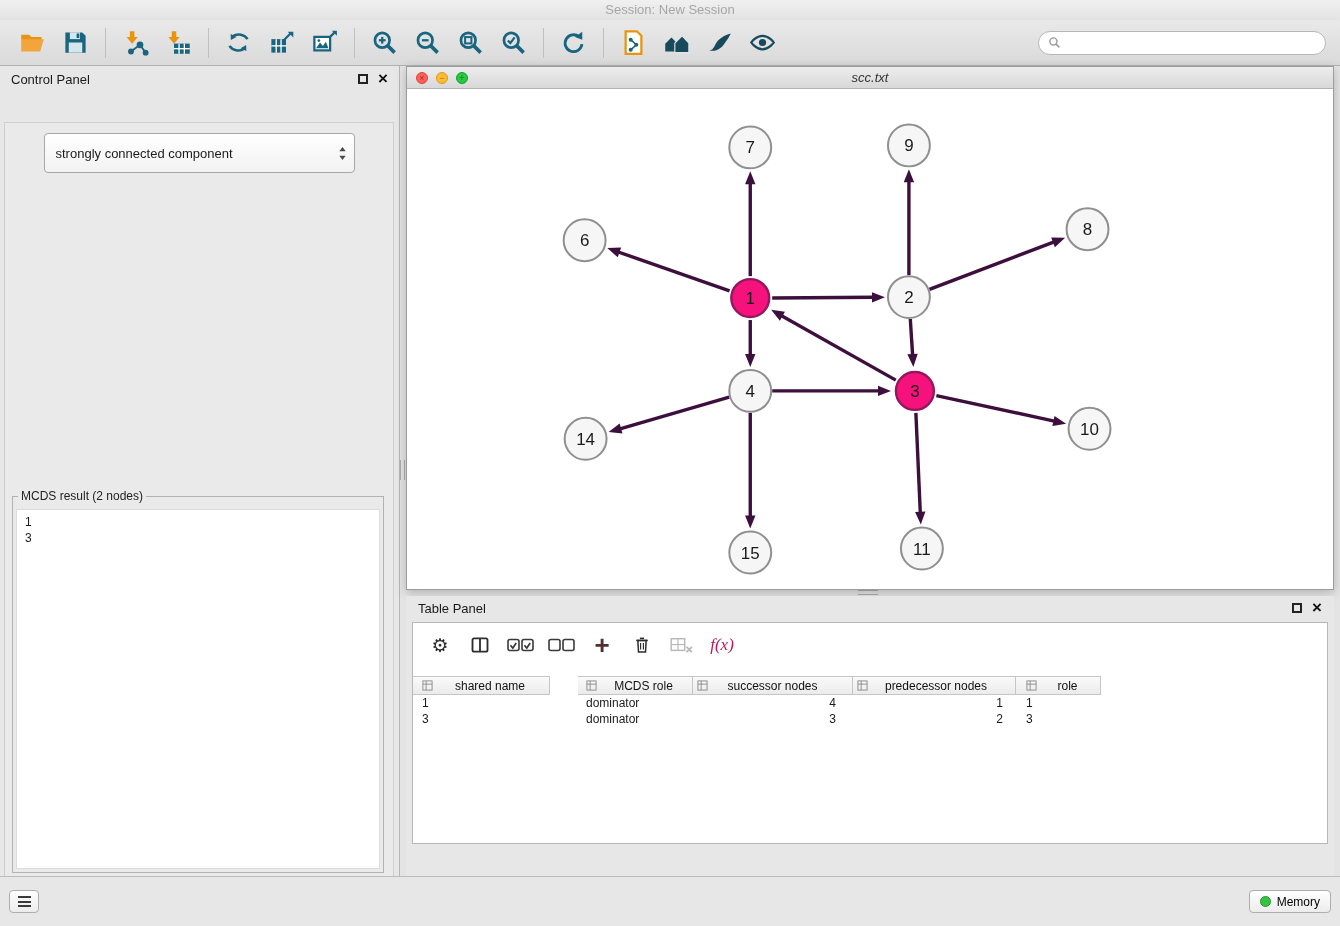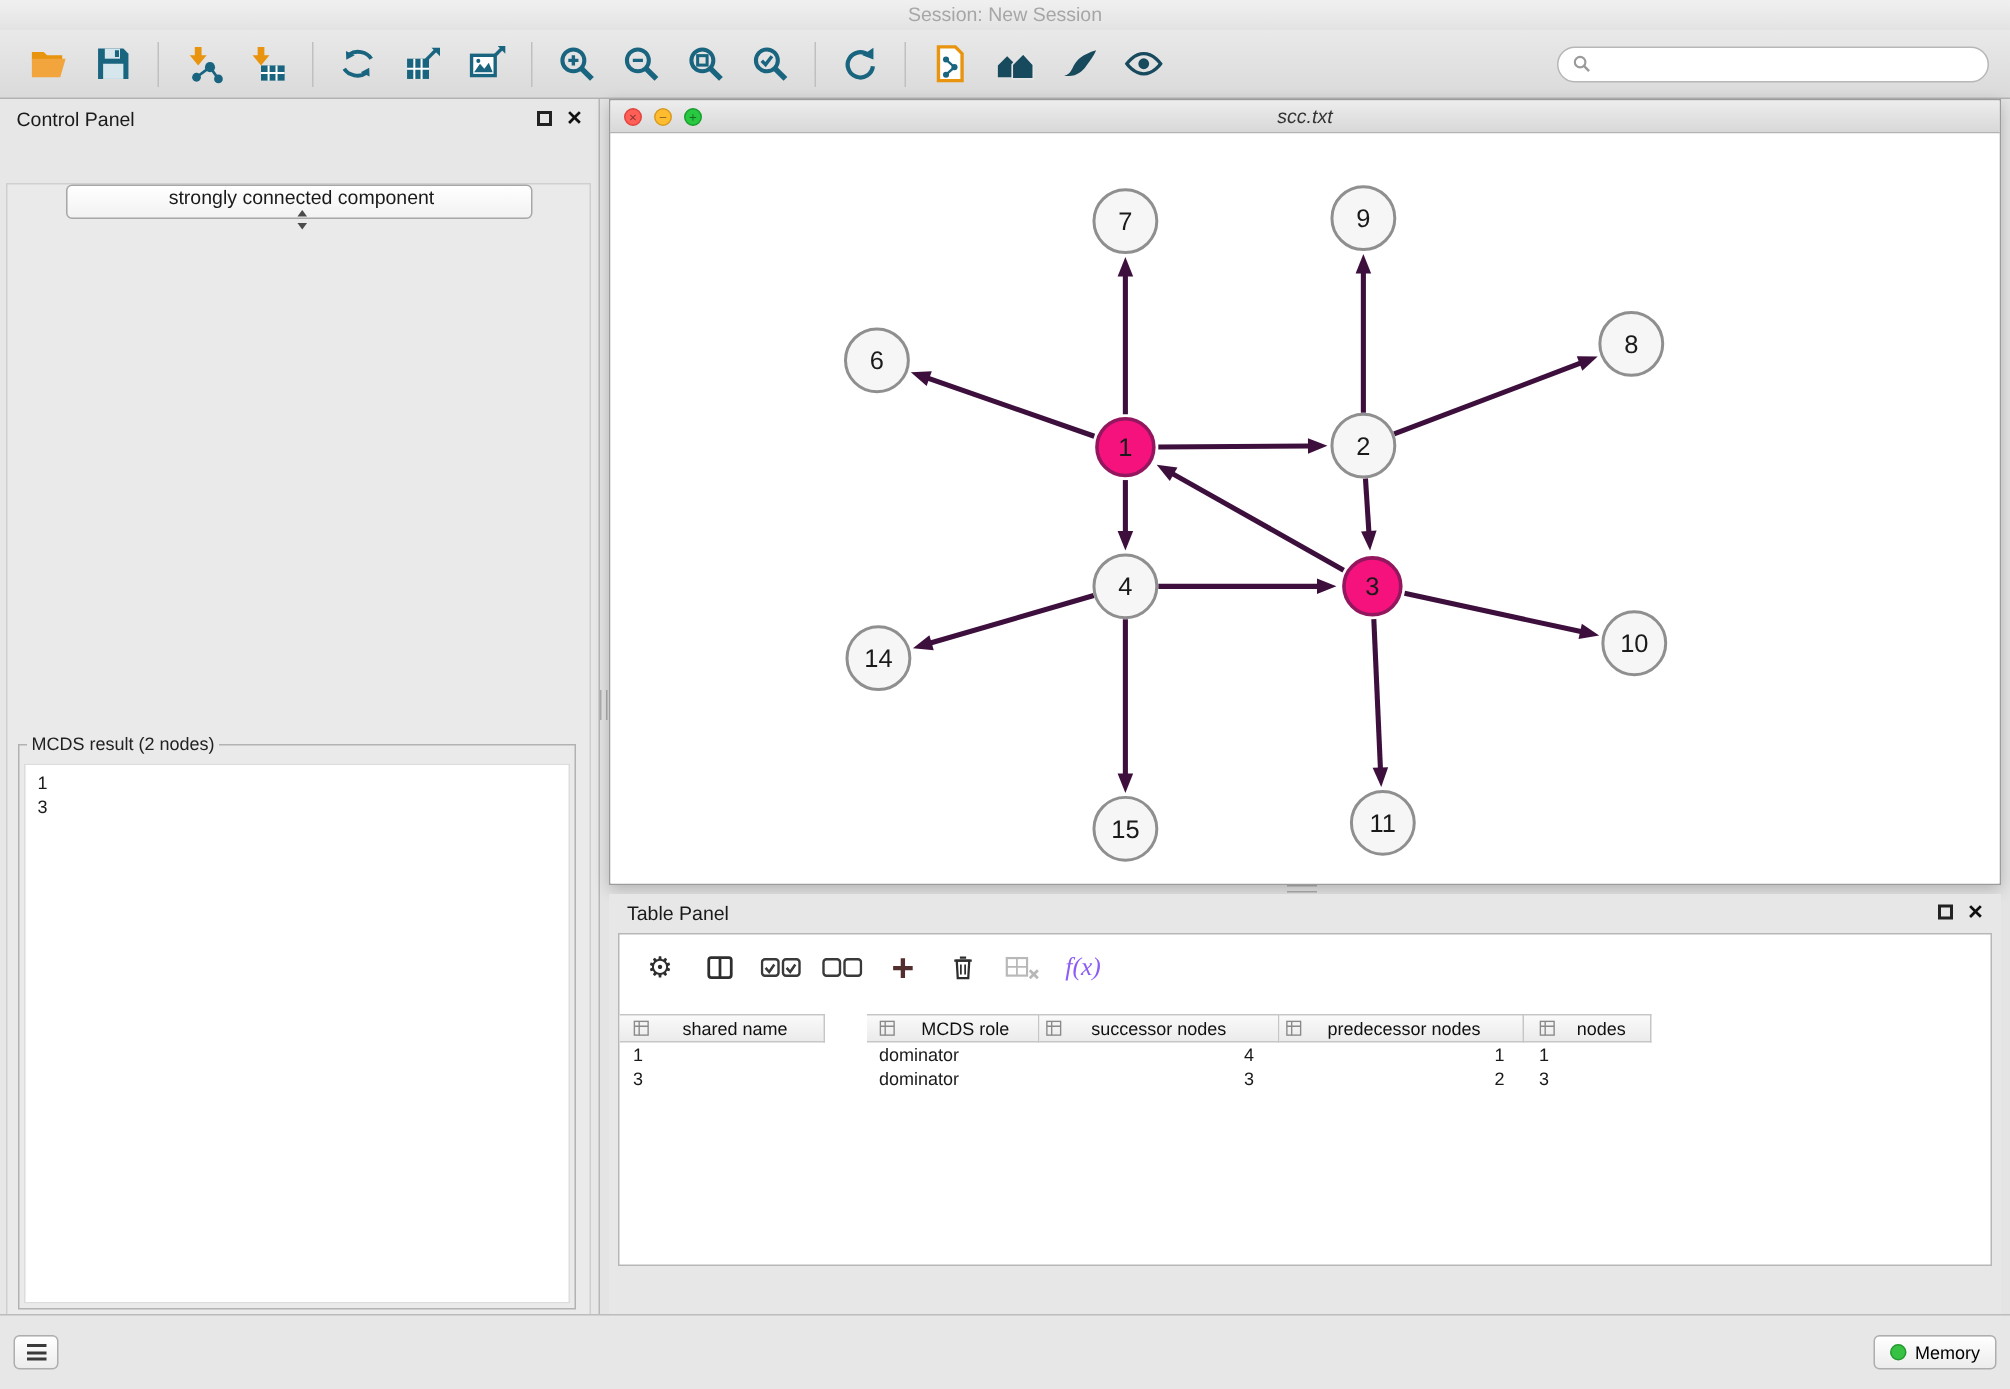--- a/index.html
+++ b/index.html
@@ -35,24 +35,24 @@
   .cp-tabs { display:flex; justify-content:center; padding:4px 0 6px; }
   .seg { font-family:"Liberation Sans", sans-serif; font-size:13px; padding:3px 13px;
          background:linear-gradient(#ffffff,#f1f1f1); border:1px solid #a9a9a9;
          margin-left:-1px; color:#1a1a1a; }
   .seg.first { border-radius:4px 0 0 4px; margin-left:0; }
   .seg.last  { border-radius:0 4px 4px 0; }
   .seg.active{ background:linear-gradient(#e0e0e0,#d4d4d4); color:#9b9b9b; }
   .cp-body { position:absolute; left:4px; right:5px; top:56px; bottom:6px;
              background:#eaeaea; border:1px solid #cfcfcf; }
   .opt-label { text-align:center; margin-top:15px; font-size:13px; }
-  .combo { margin:0 auto 0; width:311px; height:23px;
+  .combo { margin:10px auto 0; width:311px; height:40px;
            background:linear-gradient(#ffffff,#f2f2f2); border:1px solid #a7a7a7;
            border-radius:4px; display:flex; align-items:center; padding:0 7px 0 11px;
-           font-size:13px;flex-direction:column; }
+           font-size:13px; }
   .combo .combo-text { flex:1; }
   .combo svg { width:9px; height:15px; fill:#4a4a4a; flex:none; }
   .btn-row { display:flex; justify-content:center; gap:14px; margin-top:13px; }
   .mac-btn { font-family:"Liberation Sans", sans-serif; font-size:13px; padding:3px 15px;
              border:1px solid #ababab; border-radius:5px;
              background:linear-gradient(#ffffff,#ededed); }
   .result-box { position:absolute; left:7px; right:9px; top:366px; bottom:4px;
                 border:1px solid #b2b2b2; margin:0; }
   .result-box legend { font-size:12px; color:#222; margin-left:5px; padding:0 3px;
                        background:#eaeaea; }
@@ -88,21 +88,21 @@
                  background:#e7e7e7; }
   .tp-header { height:24px; display:flex; align-items:center; padding:0 12px; font-size:13px; }
   .tp-content { position:absolute; left:6px; right:6px; top:26px; bottom:44px;
                 background:#fff; border:1px solid #b7b7b7; overflow:hidden; }
   .tp-toolbar { height:44px; display:flex; align-items:center; padding:0 14px; gap:14px; }
   .tp-btn { background:none; border:none; height:28px; min-width:26px; display:flex;
             align-items:center; justify-content:center; }
   .gear-char { font-family:"DejaVu Sans", sans-serif; font-size:19px; color:#2e2e2e; line-height:1; }
   .plus-char { font-size:26px; font-weight:bold; color:#512f2f; line-height:1; }
   .fx-label { font-family:"Liberation Serif", serif; font-style:italic; font-size:17px;
-              color:#8b5cf6; }
+              color:#be185d; }
   .tp-table { margin-top:9px; font-size:12px; }
   .thead { display:flex; height:19px; }
   .th { display:flex; align-items:center; background:linear-gradient(#fafafa,#ebebeb);
         border:1px solid #c6c6c6; border-left:none; padding:0 4px; }
   .th:first-child { border-left:none; }
   .th .hic { flex:none; margin-right:2px; display:flex; }
   .th .hlabel { flex:1; text-align:center; font-size:12px; color:#111; }
   .trow { display:flex; height:16px; line-height:16px; }
   .td { overflow:hidden; white-space:nowrap; }
   .c0 { width:137px; padding-left:9px; }
@@ -495,21 +495,21 @@
           <span class="hlabel">predecessor nodes</span>
         </div>
         <div class="th c4">
           <span class="hic">
             <svg width="11" height="11" viewBox="0 0 12 12">
                 <rect x="1" y="1" width="10" height="10" fill="none" stroke="#8a8a8a"></rect>
                 <line x1="1" y1="4.5" x2="11" y2="4.5" stroke="#8a8a8a"></line>
                 <line x1="4.5" y1="1" x2="4.5" y2="11" stroke="#8a8a8a"></line>
               </svg>
           </span>
-          <span class="hlabel">nodes</span>
+          <span class="hlabel">role</span>
         </div>
       </div>
       <div class="trow">
         <div class="td c0">1</div>
         <div class="td c1">dominator</div>
         <div class="td c2">4</div>
         <div class="td c3">1</div>
         <div class="td c4">1</div>
       </div>
       <div class="trow">

